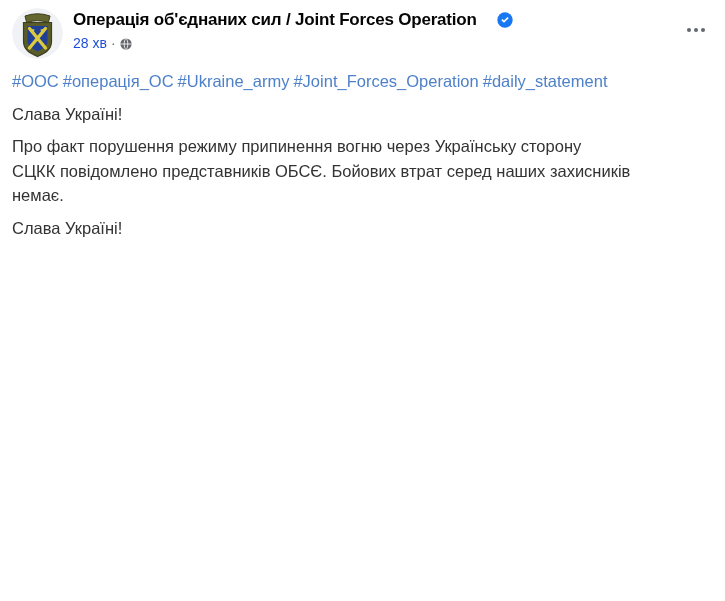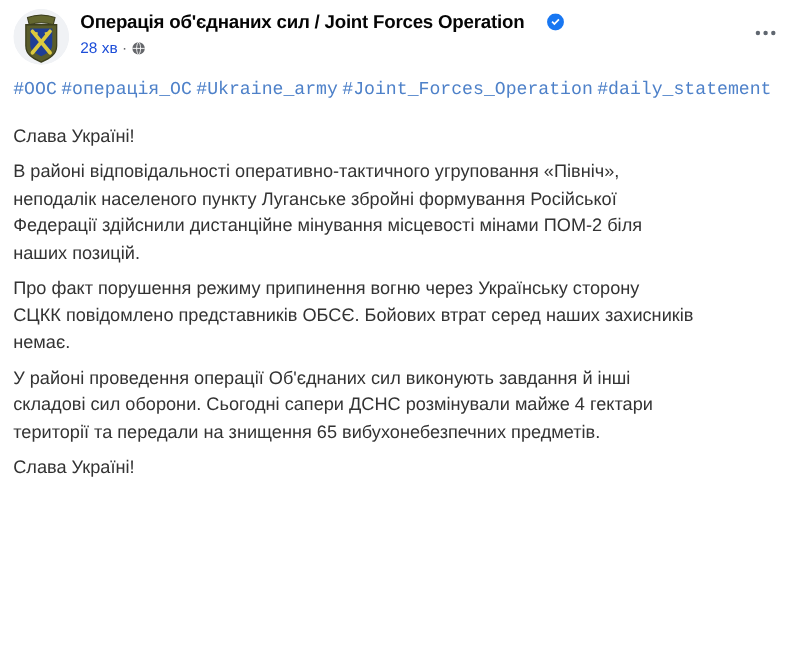--- a/index.html
+++ b/index.html
@@ -61,21 +61,21 @@
   }
 
   
   .post-body {
     padding: 0 14px 0 12px;
     margin-top: 10px;
     font-size: 16.5px;
     line-height: 24.5px;
     color: #333333;
   }
-  .hashtags { margin: 0 0 18px 0; font-family: Liberation Mono, monospace; }
+  .hashtags { margin: 0 0 8px 0; }
   .hashtag {
     color: var(--link-blue, #4E81C9);
     text-decoration: none;
     margin-right: 4px;
   }
   .post-text p { margin: 0 0 8px 0; }
 </style>
 </head>
 <body>
 
@@ -122,20 +122,18 @@
       <span class="dot-i"></span>
       <span class="dot-i"></span>
     </div>
 
   </div>
 
   <div class="post-body">
     <div class="hashtags"><a href="#" class="hashtag">#ООС</a><a href="#" class="hashtag">#операція_ОС</a><a href="#" class="hashtag">#Ukraine_army</a><a href="#" class="hashtag">#Joint_Forces_Operation</a><a href="#" class="hashtag">#daily_statement</a></div>
     <div class="post-text">
         <p>Слава Україні!</p>
-        <p>В районі відповідальності оперативно-тактичного угруповання «Північ»,<br>неподалік населеного пункту Луганське збройні формування Російської<br>Федерації здійснили дистанційне мінування місцевості мінами ПОМ-2 біля<br>наших позицій.</p>
         <p>Про факт порушення режиму припинення вогню через Українську сторону<br>СЦКК повідомлено представників ОБСЄ. Бойових втрат серед наших захисників<br>немає.</p>
-        <p>У районі проведення операції Об'єднаних сил виконують завдання й інші<br>складові сил оборони. Сьогодні сапери ДСНС розмінували майже 4 гектари<br>території та передали на знищення 65 вибухонебезпечних предметів.</p>
         <p>Слава Україні!</p>
       </div>
   </div>
 
 </div>
 
 </body></html>

